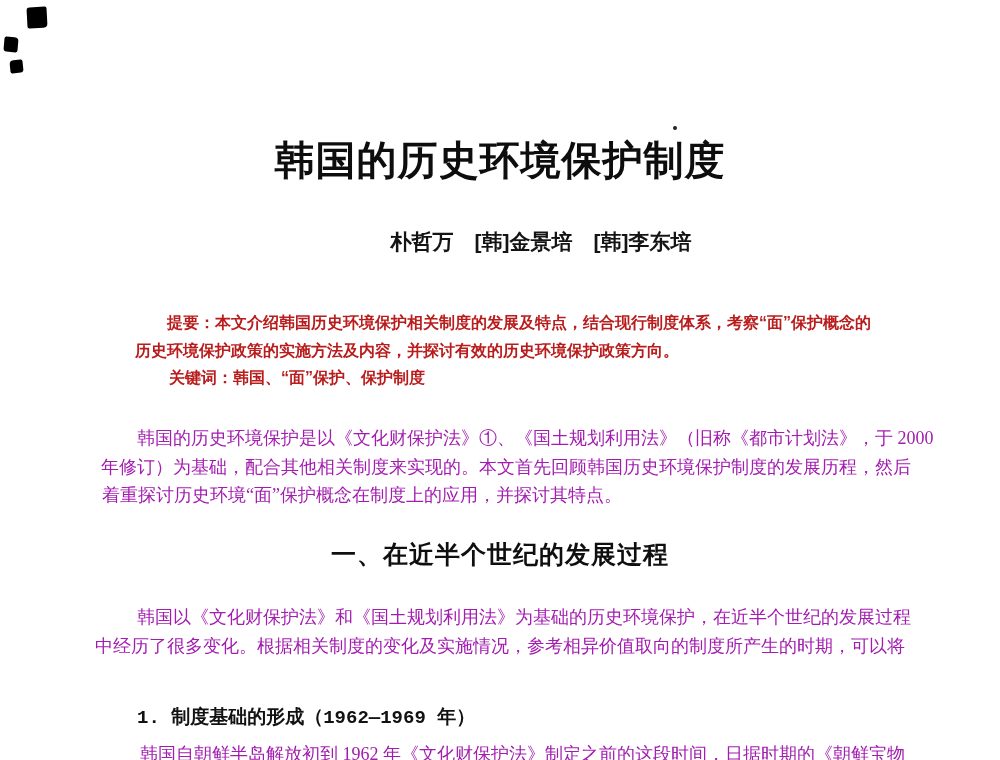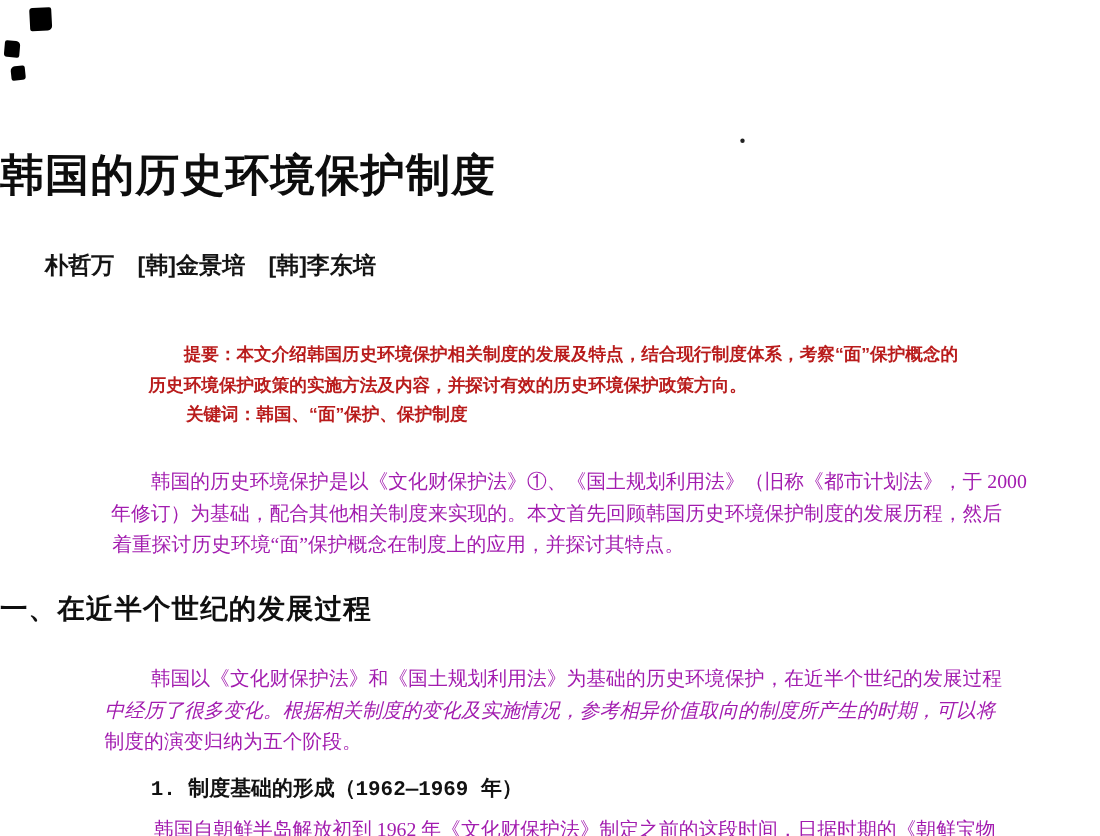--- a/index.html
+++ b/index.html
@@ -18,20 +18,21 @@
   }
   .line {
     position: absolute;
     white-space: nowrap;
     line-height: 1.08;
     color: #161616;
   }
   .centered {
     left: 0;
     width: 1000px;
+    text-align: center;
   }
   .doc-title {
     top: 139px;
     font-family: "Liberation Sans", sans-serif;
     font-size: 40px;
     font-weight: bold;
     letter-spacing: 1px;
     color: #0d0d0d;
   }
   .authors {
@@ -62,21 +63,21 @@
   .p1-3 { left: 102px; top: 486px; }
   .section-heading {
     top: 541px;
     font-family: "Liberation Sans", sans-serif;
     font-size: 25px;
     font-weight: bold;
     letter-spacing: 1px;
     color: #0f0f0f;
   }
   .p2-1 { left: 137px; top: 608px; }
-  .p2-2 { left: 95px;  top: 637px; font-style: italic; }
+  .p2-2 { left: 95px;  top: 637px; }
   .p2-3 { left: 95px;  top: 665px; }
   .subsection-heading {
     left: 137px;
     top: 708px;
     font-family: Liberation Mono, monospace;
     font-size: 19px;
     font-weight: bold;
     color: #121212;
   }
   .partial { left: 140px; top: 745px; }
@@ -117,19 +118,18 @@
   <div class="line abstract abs-3">关键词：韩国、“面”保护、保护制度</div>
 
   <div class="line body-line p1-1">韩国的历史环境保护是以《文化财保护法》①、《国土规划利用法》（旧称《都市计划法》，于 2000</div>
   <div class="line body-line p1-2">年修订）为基础，配合其他相关制度来实现的。本文首先回顾韩国历史环境保护制度的发展历程，然后</div>
   <div class="line body-line p1-3">着重探讨历史环境“面”保护概念在制度上的应用，并探讨其特点。</div>
 
   <div class="line centered section-heading">一、在近半个世纪的发展过程</div>
 
   <div class="line body-line p2-1">韩国以《文化财保护法》和《国土规划利用法》为基础的历史环境保护，在近半个世纪的发展过程</div>
   <div class="line body-line p2-2">中经历了很多变化。根据相关制度的变化及实施情况，参考相异价值取向的制度所产生的时期，可以将</div>
-  <div class="line body-line p2-3">制度的演变归纳为五个阶段。</div>
 
   <div class="line subsection-heading">1. 制度基础的形成（1962—1969 年）</div>
 
   <div class="line body-line partial">韩国自朝鲜半岛解放初到 1962 年《文化财保护法》制定之前的这段时间，日据时期的《朝鲜宝物</div>
 
 </div>
 
 </body></html>

